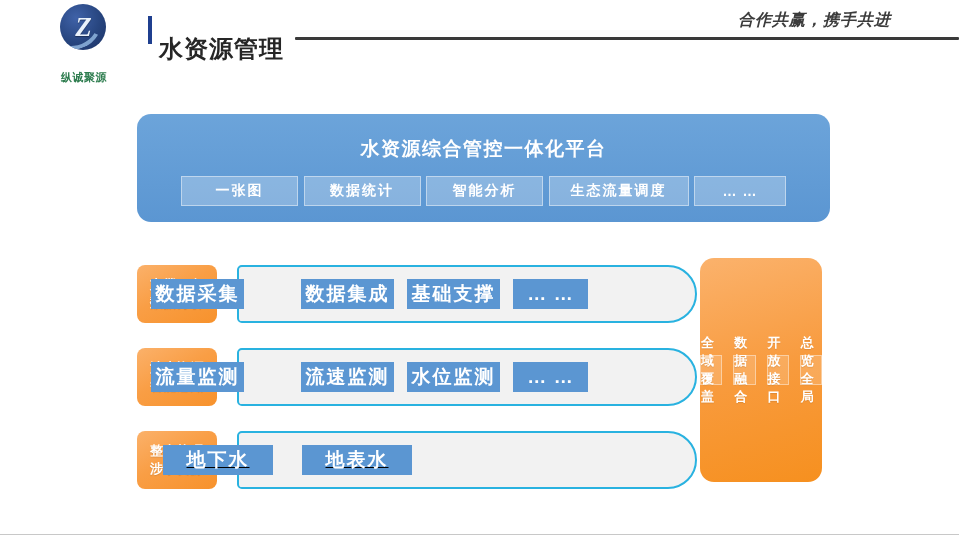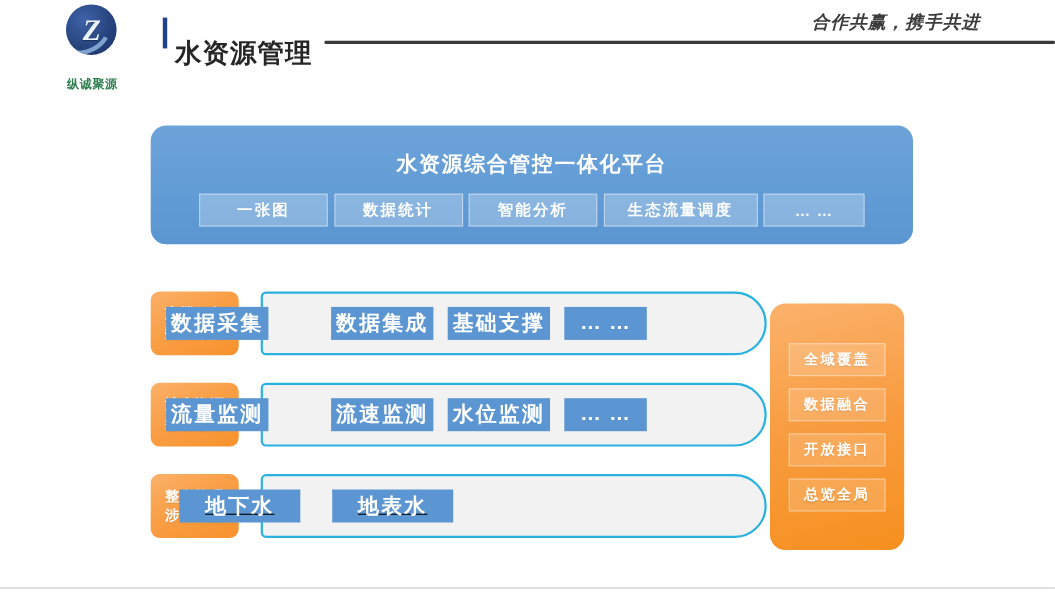--- a/index.html
+++ b/index.html
@@ -216,27 +216,27 @@
   }
   .node-chip.n1 { width: 93px; }
   .node-chip.n2 { width: 93px; margin-left: 44px; }
   .node-chip.n3 { width: 93px; }
   .node-chip.n4 { width: 75px; letter-spacing: 1px; }
   .node-chip.big { width: 110px; height: 30px; }
 
   
   #benefits-panel {
     position: absolute;
-    left: 700px; top: 276px;
+    left: 700px; top: 258px;
     width: 122px; height: 224px;
     border-radius: 14px;
     background: linear-gradient(165deg, #fbb16a 0%, #f9a css 0%, #f89b3e 45%, #f7922c 100%);
     background: linear-gradient(165deg, #fbb26c 0%, #f89b3e 50%, #f6901f 100%);
     display: flex;
-    flex-direction: column;
+    flex-direction: row;
     align-items: center;
     justify-content: center;
     gap: 11px;
   }
   .benefit-chip {
     width: 88px;
     height: 30px;
     box-sizing: border-box;
     background: rgba(255,255,255,.16);
     border: 1px solid rgba(255,255,255,.42);

